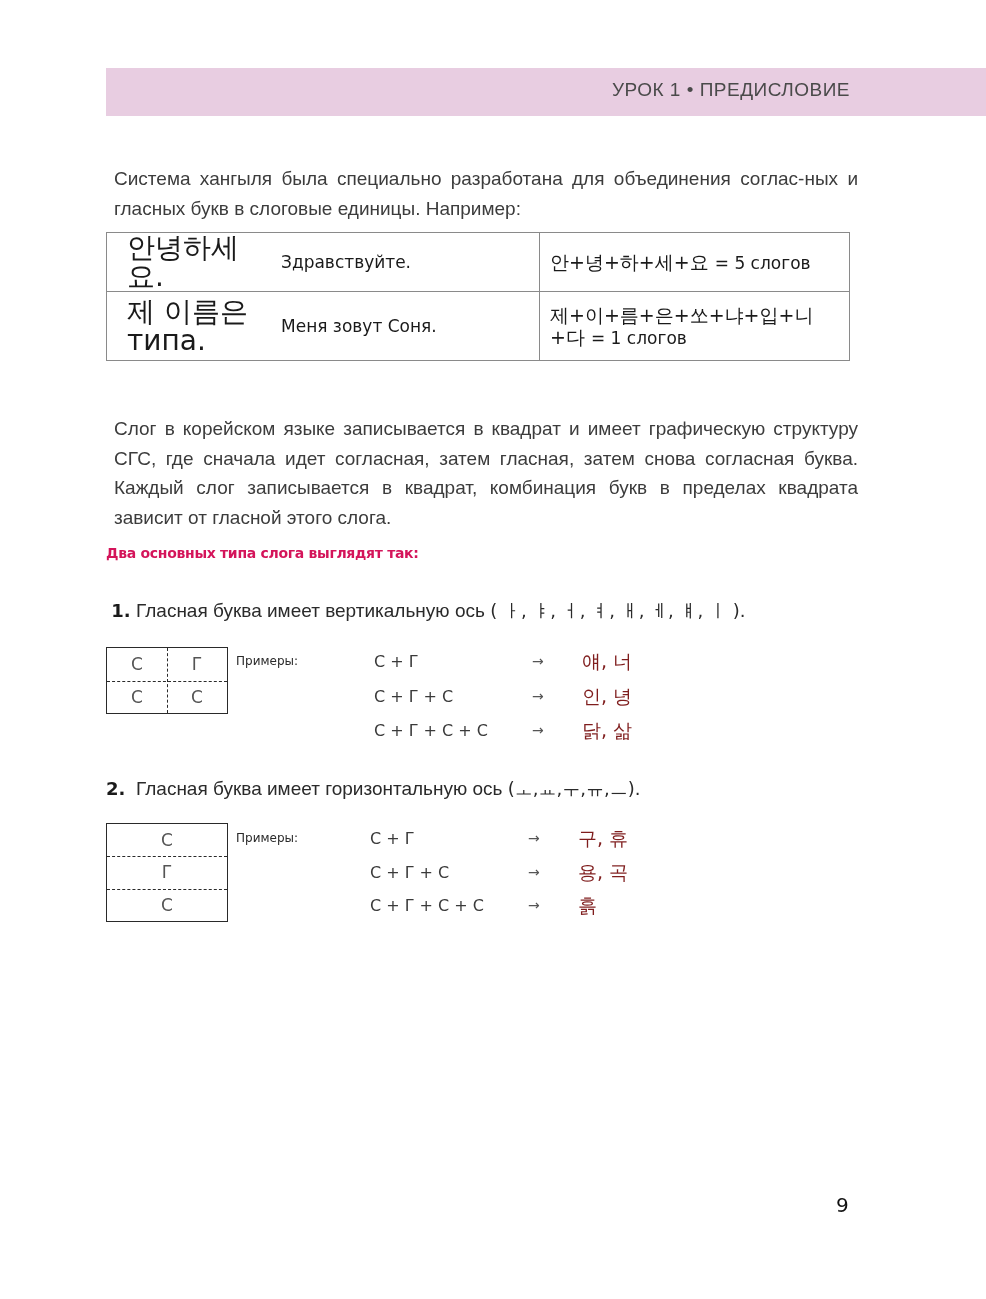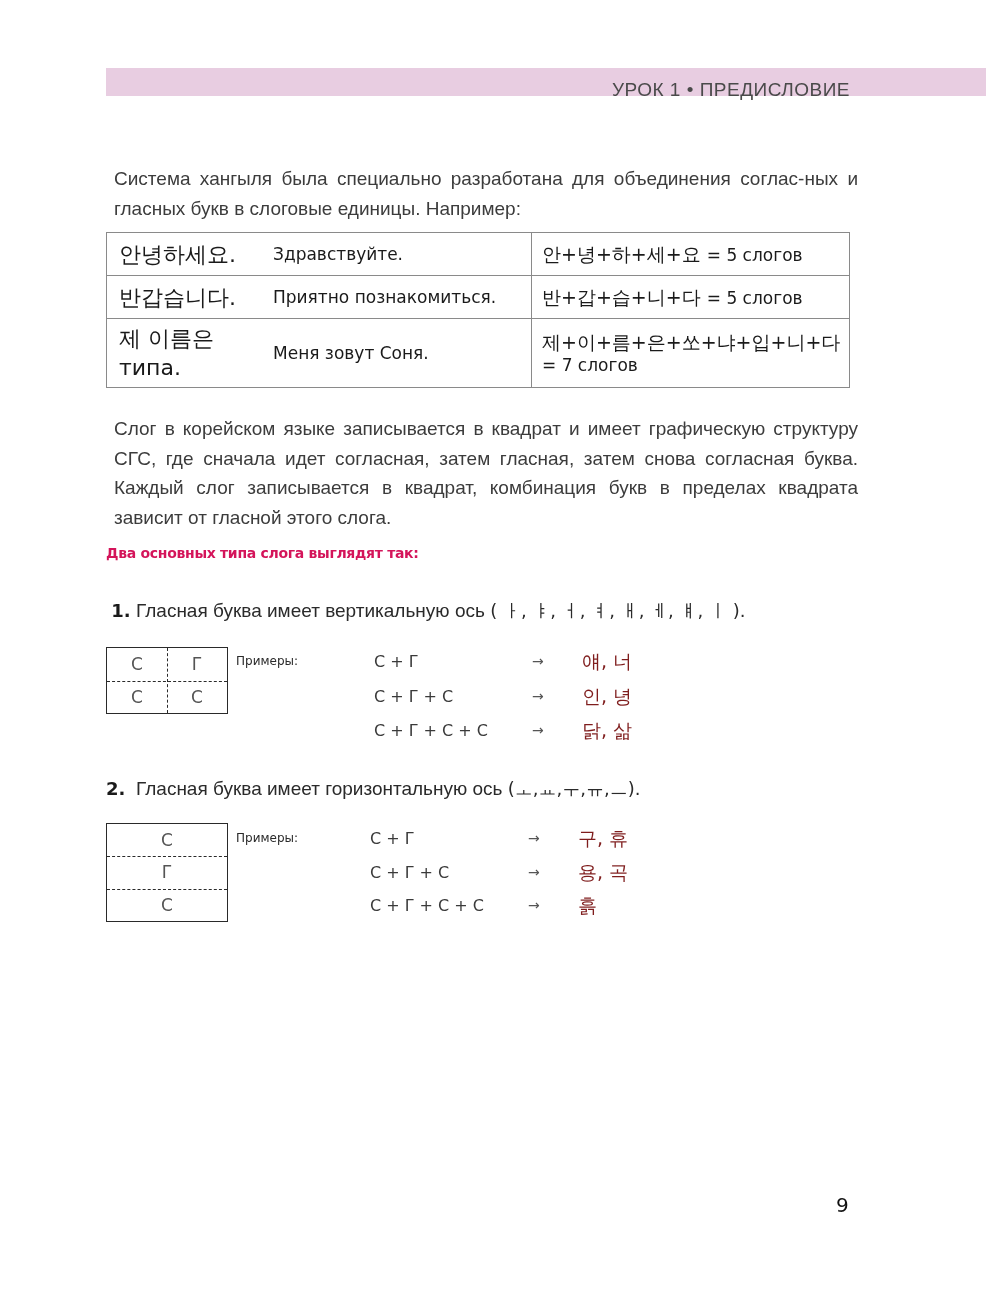--- a/index.html
+++ b/index.html
@@ -1,21 +1,21 @@
 <!DOCTYPE html>
 <html><head>
 <meta charset="utf-8">
 <style>
   html, body { margin: 0; padding: 0; }
   body {
     width: 986px; height: 1299px; background: #ffffff; position: relative; overflow: hidden;
     font-family: "DejaVu Sans", "Liberation Sans", sans-serif; color: #3a3a3a;
   }
   .header-band {
-    position: absolute; left: 106px; top: 68px; width: 880px; height: 28px;
+    position: absolute; left: 106px; top: 68px; width: 880px; height: 48px;
     background: #e8cde1;
   }
   .header-text {
     position: absolute; right: 136px; top: 11px;
     font-family: "Liberation Sans", sans-serif; font-size: 19px; letter-spacing: 0.5px;
     color: #4a4a4a; font-weight: normal;
   }
   .para {
     position: absolute; left: 106px; width: 744px;
     font-family: "Liberation Sans", sans-serif; font-size: 19px; line-height: 29.5px;
@@ -24,21 +24,21 @@
   .p1 { top: 156px; text-align-last: left; }
   .p2 { top: 406px; text-align-last: left; }
 
   table.ex {
     position: absolute; left: 106px; top: 232px; width: 744px;
     border-collapse: collapse; font-family: "DejaVu Sans", sans-serif;
   }
   table.ex td {
     border: 1.5px solid #8a8a8a; padding: 0 8px; vertical-align: middle; color: #1a1a1a;
   }
-  table.ex td.ko-cell { border-right: none; font-size: 22px; width: 142px; padding-left: 12px; line-height: 29px; }
+  table.ex td.ko-cell { border-right: none; font-size: 28px; width: 142px; padding-left: 20px; line-height: 29px; }
   table.ex td.ru-cell { border-left: none; font-size: 17px; width: 250px; padding-left: 4px; }
   table.ex td.syl-cell { font-size: 19px; padding-left: 10px; line-height: 22px; }
   table.ex tr.r1 td, table.ex tr.r2 td { height: 42px; }
   table.ex tr.r3 td { height: 68px; }
   .syl-count { font-size: 17px; }
 
   .heading {
     position: absolute; left: 106px; top: 545px; margin: 0;
     font-family: "DejaVu Sans", sans-serif; font-weight: bold; font-size: 14px;
     color: #d4145a; letter-spacing: -0.3px;
@@ -96,29 +96,24 @@
 
 <p class="para p1">Система хангыля была специально разработана для объединения соглас-ных и гласных букв в слоговые единицы. Например:</p>
 
 <table class="ex">
   <tbody>
       <tr class="r1">
     <td class="ko-cell">안녕하세요.</td>
     <td class="ru-cell">Здравствуйте.</td>
     <td class="syl-cell"><span>안+녕+하+세+요</span> <span class="syl-count">= 5 слогов</span></td>
   </tr>
-  <tr class="r2">
-    <td class="ko-cell">반갑습니다.</td>
-    <td class="ru-cell">Приятно познакомиться.</td>
-    <td class="syl-cell"><span>반+갑+습+니+다</span> <span class="syl-count">= 5 слогов</span></td>
-  </tr>
   <tr class="r3">
     <td class="ko-cell">제 이름은 типа.</td>
     <td class="ru-cell">Меня зовут Соня.</td>
-    <td class="syl-cell"><span>제+이+름+은+쏘+냐+입+니+다</span> <span class="syl-count">= 7 слогов</span></td>
+    <td class="syl-cell"><span>제+이+름+은+쏘+냐+입+니+다</span> <span class="syl-count">= 1 слогов</span></td>
   </tr>
 </tbody>
   </table>
 
 <p class="para p2">Слог в корейском языке записывается в квадрат и имеет графическую структуру СГС, где сначала идет согласная, затем гласная, затем снова согласная буква. Каждый слог записывается в квадрат, комбинация букв в пределах квадрата зависит от гласной этого слога.</p>
 
 <h2 class="heading">Два основных типа слога выглядят так:</h2>
 
 <div class="item-line l1">
   <span class="num">1.</span><span>Гласная буква имеет вертикальную ось</span> <span class="vowels">( ㅏ, ㅑ, ㅓ, ㅕ, ㅐ, ㅔ, ㅒ, ㅣ ).</span>

